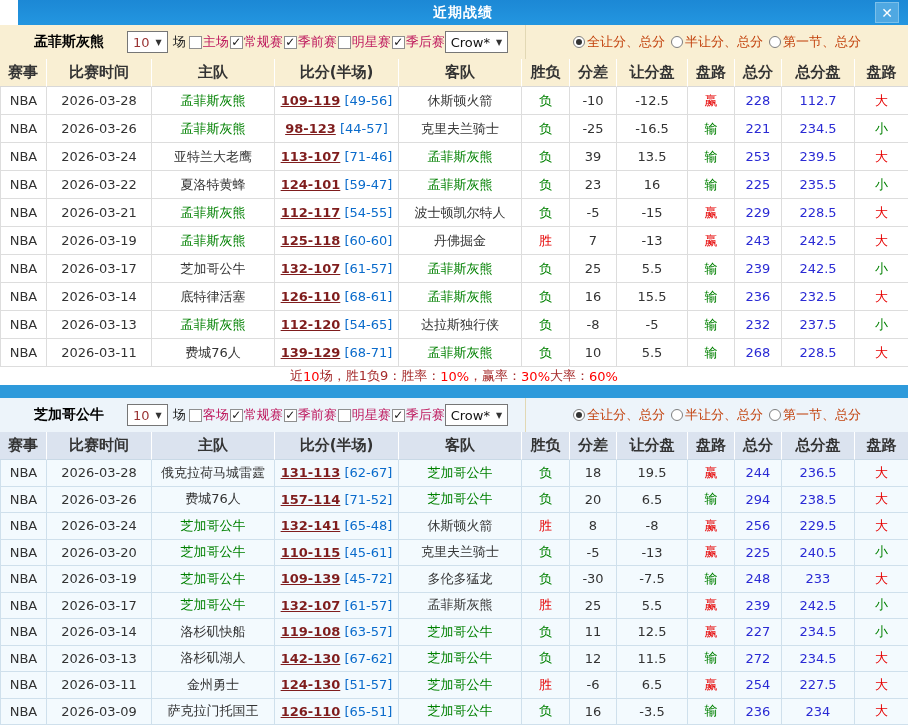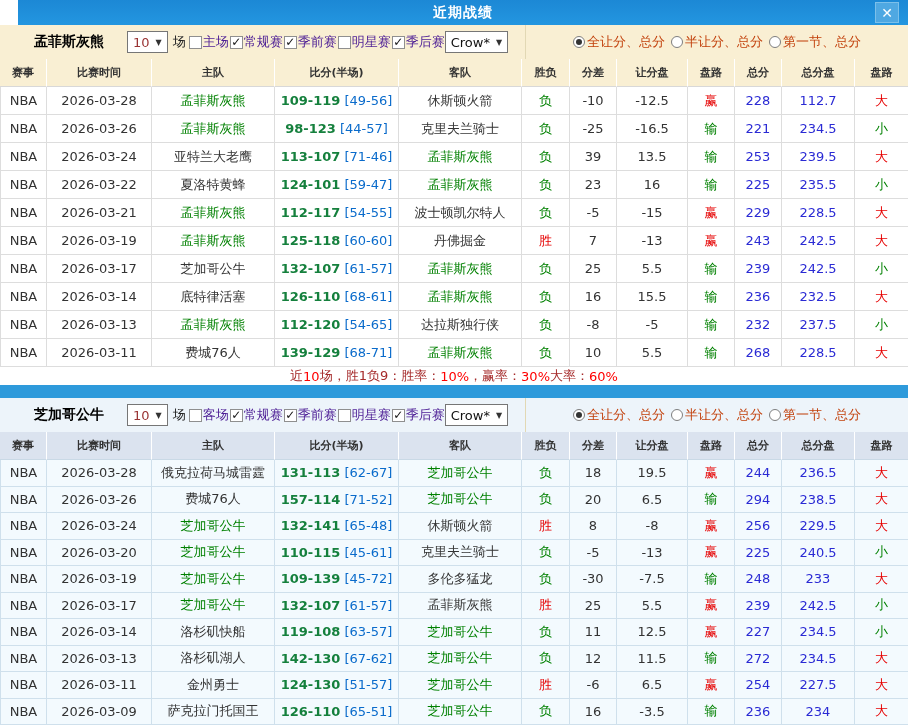--- a/index.html
+++ b/index.html
@@ -38,54 +38,54 @@
   .select-box .chev { font-size:8px; color:#333; margin-left:6px; }
   .sel-count { color:#993333; }
   .suffix { font-size:13px; color:#222; margin:0 2px 0 5px; }
   .cb-group { display:inline-flex; align-items:center; }
   .cb-item { display:inline-flex; align-items:center; margin-left:1px; cursor:pointer; }
   .cb {
     width:13px; height:13px; border:1px solid #8f8f8f; background:#fff;
     display:inline-flex; align-items:center; justify-content:center;
     font-size:12px; line-height:1; color:#111; flex:0 0 13px;
   }
-  .cb-label { font-size:13px; color:#4c1d95; margin-left:1px; }
+  .cb-label { font-size:13px; color:#be185d; margin-left:1px; }
   .odds { margin-left:0; }
   .filter-right {
     flex:1; border-left:1px solid #e2d8b4;
     display:flex; align-items:center; justify-content:center;
   }
   .radio-item { display:inline-flex; align-items:center; margin:0 3px; cursor:pointer; }
   .radio {
     width:12px; height:12px; border-radius:50%; border:1px solid #7e7e7e; background:#fff;
     position:relative; flex:0 0 12px;
   }
   .radio.sel::after { content:""; position:absolute; inset:2px; border-radius:50%; background:#333; }
   .radio-label { font-size:13px; color:#c2410c; margin-left:2px; }
 
   
   table { border-spacing:0; table-layout:fixed; width:908px; }
   th, td { text-align:center; padding:0; overflow:hidden; white-space:nowrap; }
-  th { font-size:11px; font-weight:bold; color:#333; height:28px; }
+  th { font-size:15px; font-weight:bold; color:#333; height:28px; }
   td { font-size:13px; color:#333; }
 
   .t1 th { background:#f9efd3; border-right:1px solid #fff; border-bottom:1px solid #d8d8d8; }
   .t1 th:last-child { border-right:none; }
   .t1 td { background:#fff; border-right:1px solid #ddd; border-bottom:1px solid #ddd; height:28px; }
   .t1 td:first-child { border-left:1px solid #ddd; }
   .t1 td:last-child { border-right:none; }
 
   .t2 th { background:#dbe3ef; border-right:1px solid #fff; border-bottom:1px solid #c9d9e6; }
   .t2 th:last-child { border-right:none; }
   .t2 td { background:#f3fafe; border-right:1px solid #cfe0ec; border-bottom:1px solid #cfe0ec; height:26.5px; }
   .t2 td:first-child { border-left:1px solid #cfe0ec; }
   .t2 td:last-child { border-right:none; }
 
   .team-green { color:#008000; }
-  .score-main { font-weight:bold; color:#15803d; }
+  .score-main { font-weight:bold; color:#7f1d1d;text-decoration:underline; }
   .score-half { color:#0a6bcb; }
   .red { color:#e60000; }
   .green { color:#008000; }
   .blue { color:#2a2ad4; }
 
   
   .summary-row {
     height:18px; background:#fff; display:flex; align-items:center; justify-content:center;
     font-size:13px; color:#a52a2a;
   }

